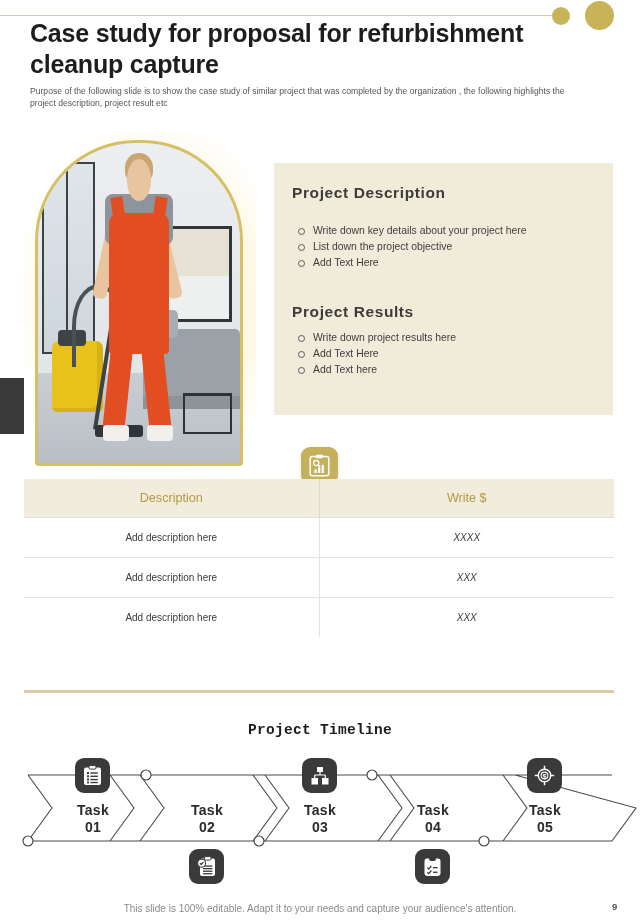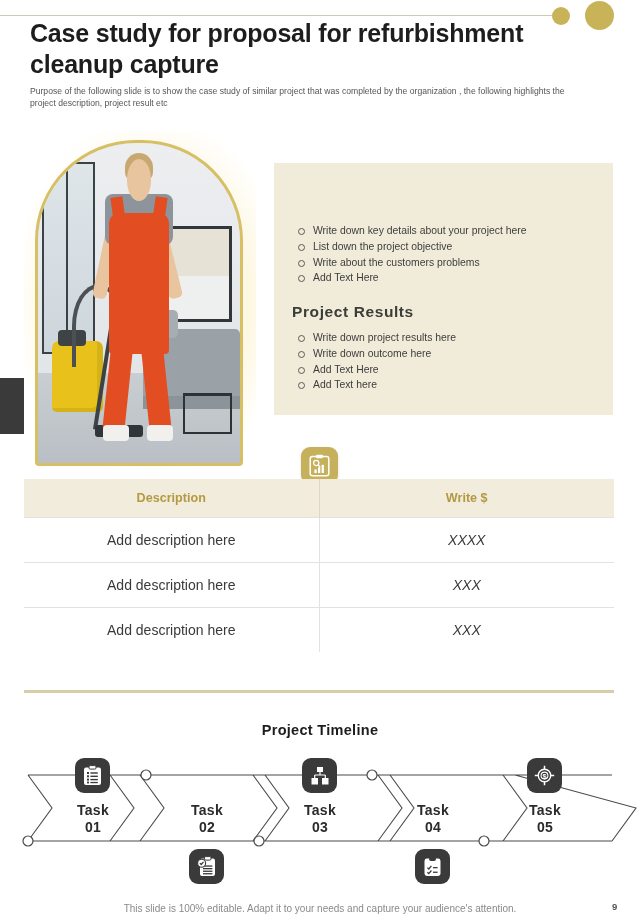--- a/index.html
+++ b/index.html
@@ -116,38 +116,38 @@
   
   .tbl{
     position:absolute;left:24px;top:479px;width:590px;
     border-collapse:collapse;table-layout:fixed;
   }
   .tbl .hdr td{
     background:#c3ad52;color:#ffffff;font-weight:bold;font-size:15px;
     text-align:center;padding:12px 0;letter-spacing:.7px;
   }
   .tbl .sub td{
-    background:#f1ecdc;color:#b39a43;font-weight:bold;font-size:12.6px;
+    background:#f1ecdc;color:#b39a43;font-weight:normal;font-size:12.6px;
     text-align:center;padding:12px 0;
     border-right:1px solid #e0d8c2;
   }
   .tbl .sub td:last-child{border-right:none;}
   .tbl .row td{
-    background:#ffffff;color:#3a3a3a;font-size:14px;text-align:center;
+    background:#ffffff;color:#3a3a3a;font-size:10px;text-align:center;
     padding:14px 0;border-top:1px solid #e2e2e2;border-right:1px solid #e2e2e2;
   }
   .tbl .row td:last-child{border-right:none;font-style:italic;}
   .tbl-bottom{
     position:absolute;left:24px;top:690px;width:590px;height:3px;background:#d8cda6;
   }
 
   
   .tl-title{
     position:absolute;left:0;top:722px;width:640px;text-align:center;
-    font-size:14.5px;font-weight:bold;color:#1d1d1d;letter-spacing:.3px;
+    font-size:14.5px;font-weight:bold;color:#1d1d1d;letter-spacing:.3px;font-family:Liberation Mono, monospace;
   }
   .tl-wrap{position:absolute;left:0;top:752px;width:640px;height:130px;}
   .tl-svg{position:absolute;left:0;top:0;}
   .tl-node{position:absolute;width:110px;text-align:center;}
   .tl-label{
     font-size:14px;font-weight:bold;color:#2b2b2b;line-height:17px;
     letter-spacing:.3px;
   }
   .tl-icon{
     position:absolute;width:35px;height:35px;background:#3a3a3a;
@@ -202,33 +202,32 @@
       <div class="ph-strapR"></div>
       <div class="ph-body"></div>
       <div class="ph-legL"></div>
       <div class="ph-legR"></div>
       <div class="ph-shoeL"></div>
       <div class="ph-shoeR"></div>
     </div>
   </div>
 
   <div class="desc-panel"></div>
+  <div class="desc-h one">Project Description</div>
   <div class="bullets one">
     <ul>
       <li>Write down key details about your project here</li>
       <li>List down the project objective</li>
-      <li> Write about the customers problems</li>
       <li>Add Text Here</li>
     </ul>
   </div>
   <div class="desc-h two">Project Results</div>
   <div class="bullets two">
     <ul>
       <li>Write down project results here</li>
-      <li>Write down outcome here</li>
       <li>Add Text Here</li>
       <li>Add Text here</li>
     </ul>
   </div>
 
   <div class="budget-icon">
     <svg width="21" height="23" viewBox="0 0 21 23" fill="none">
       <rect x="1.2" y="2.6" width="18.6" height="19.2" rx="2.2" stroke="#fff" stroke-width="1.5"></rect>
       <rect x="7" y="0.8" width="7" height="3.4" rx="1.2" fill="#fff"></rect>
       <circle cx="7.2" cy="9" r="2.6" stroke="#fff" stroke-width="1.3"></circle>

